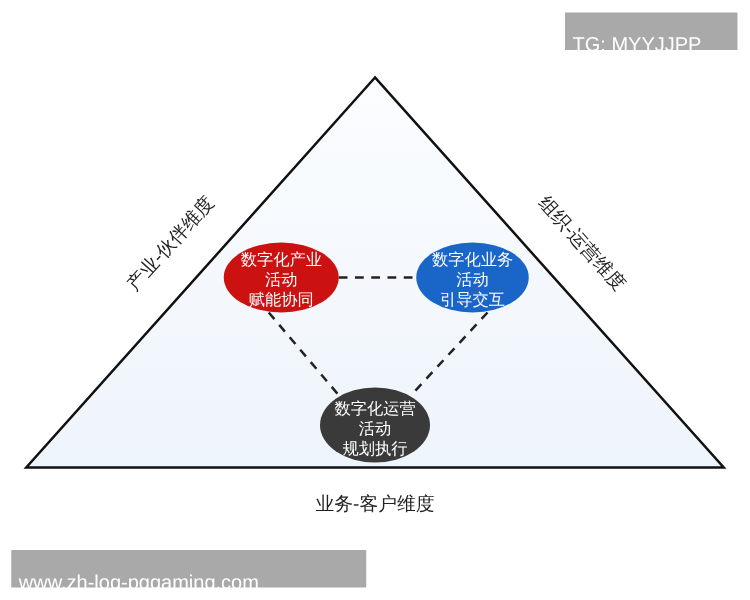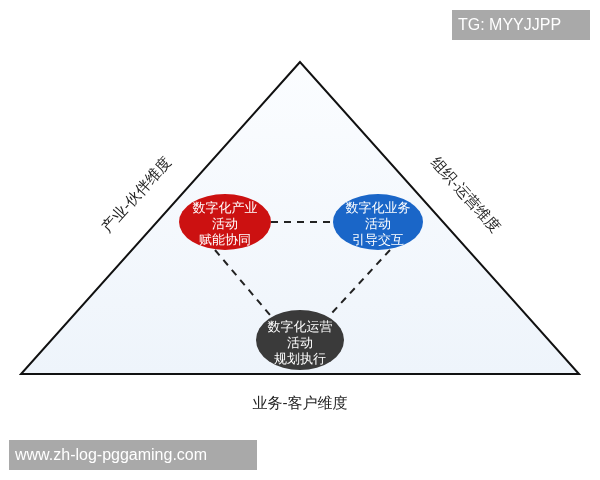--- a/index.html
+++ b/index.html
@@ -3,23 +3,23 @@
   <meta charset="utf-8">
   <style>
     html, body { margin: 0; padding: 0; background: #ffffff; }
     body { width: 600px; height: 480px; position: relative; overflow: hidden;
            font-family: "DejaVu Serif", "Liberation Serif", serif; }
     svg.diagram { position: absolute; left: 0; top: 0; }
     .node-text { font-family: "DejaVu Serif", "Liberation Serif", serif; font-size: 13px; fill: #ffffff; text-anchor: middle; }
     .axis-text { font-family: "DejaVu Serif", "Liberation Serif", serif; font-size: 15px; fill: #222222; text-anchor: middle; }
     .watermark { position: absolute; background: #a9a9a9; color: #ffffff;
                  font-family: "Liberation Sans", "DejaVu Sans", sans-serif; font-size: 16px;
-                 line-height: 30px; padding: 0 6px; box-sizing: border-box; white-space: nowrap; }
+                 line-height: 30px; padding: 12px 6px; box-sizing: border-box; white-space: nowrap; }
     .wm-top { left: 452px; top: 10px; width: 138px; height: 30px; }
-    .wm-bottom { left: 9px; top: 440px; width: 248px; height: 30px; }
+    .wm-bottom { left: 9px; top: 440px; width: 284px; height: 30px; }
   </style>
 </head>
 <body>
 
 <svg class="diagram" width="600" height="480" viewBox="0 0 600 480">
   <defs>
     <linearGradient id="triFill" x1="0" y1="0" x2="0" y2="1">
       <stop offset="0" stop-color="#fbfdff"></stop>
       <stop offset="1" stop-color="#eef4fb"></stop>
     </linearGradient>

